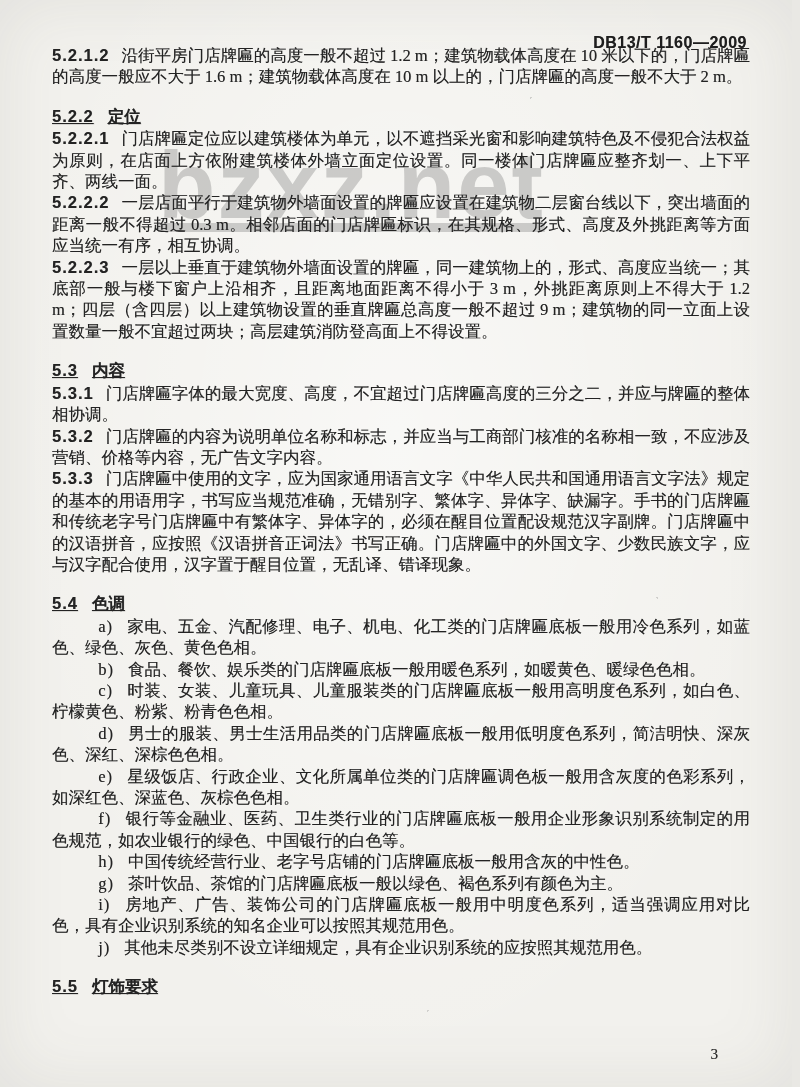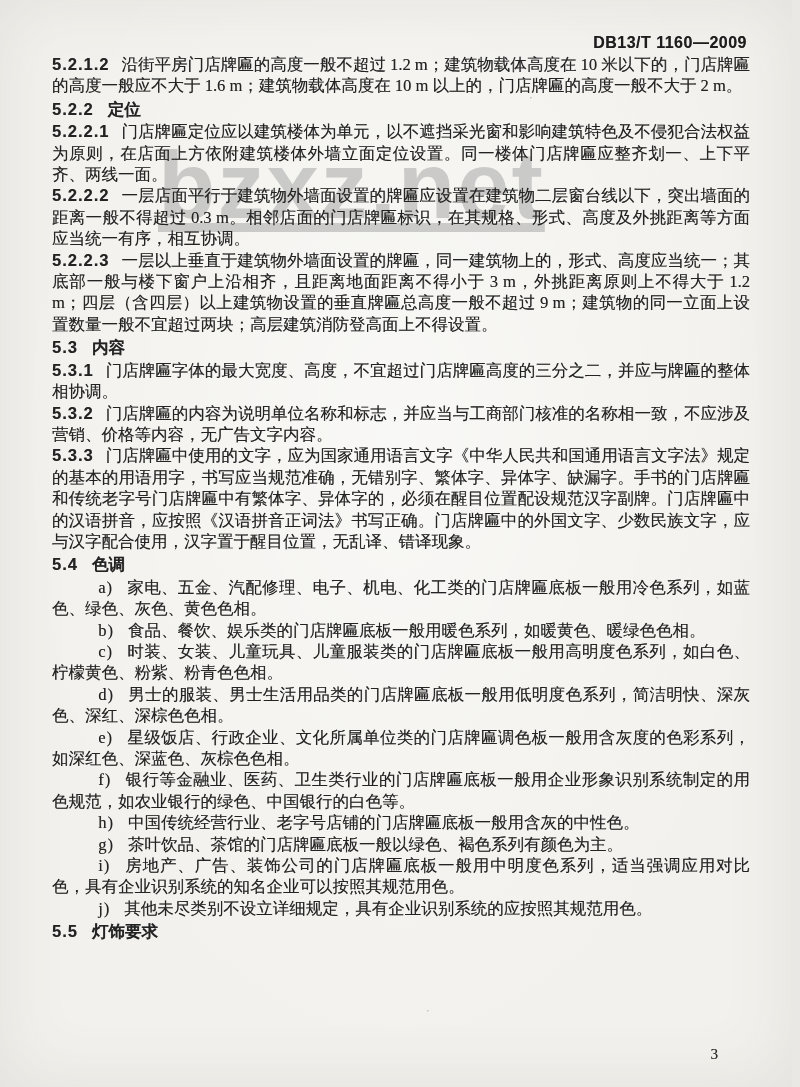--- a/index.html
+++ b/index.html
@@ -54,21 +54,21 @@
     font-weight: 700;
     font-size: 94px;
     letter-spacing: 2px;
     color: rgba(120,120,120,0.34);
     white-space: nowrap;
     user-select: none;
     text-decoration: underline;
   }
   .content {
     position: absolute;
-    top: 54px;
+    top: 45px;
     left: 52px;
     width: 698px;
     z-index: 2;
   }
   .para {
     margin: 0;
     font-size: 16.5px;
     line-height: 21.4px;
     text-align: justify;
     text-justify: inter-character;
@@ -76,24 +76,25 @@
     text-shadow: 0.3px 0.3px 0 rgba(35,35,35,0.45);
   }
   .para .num {
     font-family: "Liberation Sans", sans-serif;
     font-weight: 700;
     letter-spacing: 1px;
     margin-right: 12px;
     white-space: nowrap;
   }
   .para.heading {
-    margin-top: 2px;
+    margin-top: 18px;
     margin-bottom: 1px;
     font-family: "Liberation Sans", sans-serif;
     font-weight: 700;
+    text-decoration: underline;
   }
   .para.heading .num { margin-right: 14px; }
   .para.list {
     text-indent: 2.8em;
   }
   .para.list .num {
     font-weight: 400;
     font-family: "Liberation Serif", "DejaVu Serif", serif;
     margin-right: 14px;
   }

